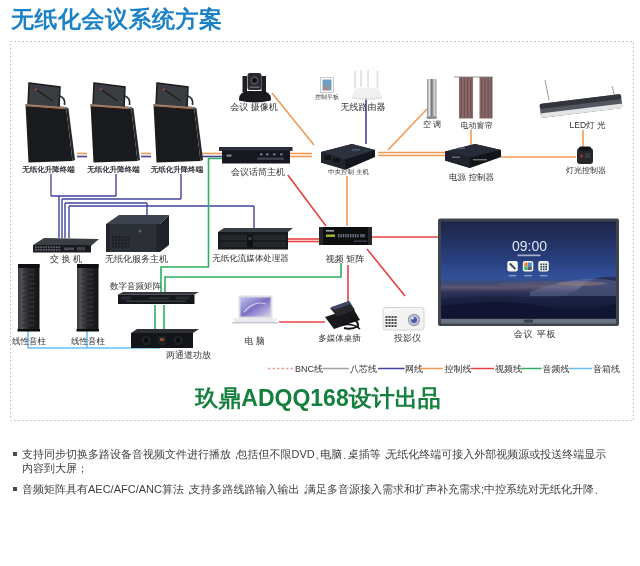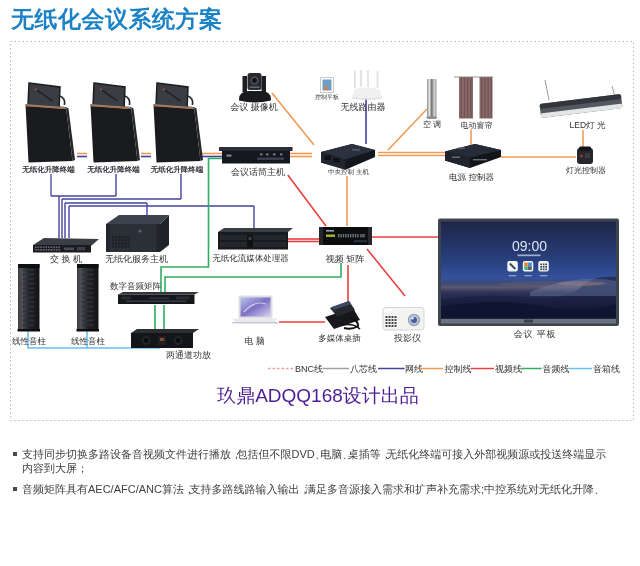--- a/index.html
+++ b/index.html
@@ -1,22 +1,22 @@
 <!DOCTYPE html>
 <html lang="zh"><head>
 <meta charset="utf-8">
 <title>无纸化会议系统方案</title>
 <style>
 html,body{margin:0;padding:0;background:#fff;}
 body{width:640px;height:566px;position:relative;overflow:hidden;
  font-family:"Liberation Sans",sans-serif;}
 #title{position:absolute;left:11px;top:4px;font-size:23px;font-weight:bold;color:#1b82c6;
  letter-spacing:0.5px;}
-#brand{position:absolute;left:318px;top:383px;transform:translateX(-50%);font-size:19px;
- font-weight:normal;color:#4c1d95;white-space:nowrap;}
+#brand{position:absolute;left:318px;top:383px;transform:translateX(-50%);font-size:23px;
+ font-weight:bold;color:#15803d;white-space:nowrap;}
 #list{position:absolute;left:12px;top:447px;width:626px;font-size:11px;line-height:14px;
  color:#3f3f3f;}
 #list .li{position:relative;padding-left:10px;margin-bottom:7.2px;}
 #list .li:before{content:"";position:absolute;left:1px;top:5px;width:3.5px;height:3.5px;background:#4a4a4a;}
 #list i{font-style:normal;display:inline-block;width:5.5px;}
 svg{position:absolute;left:0;top:0;}
 </style>
 </head>
 <body>
 <div id="title">无纸化会议系统方案</div>

